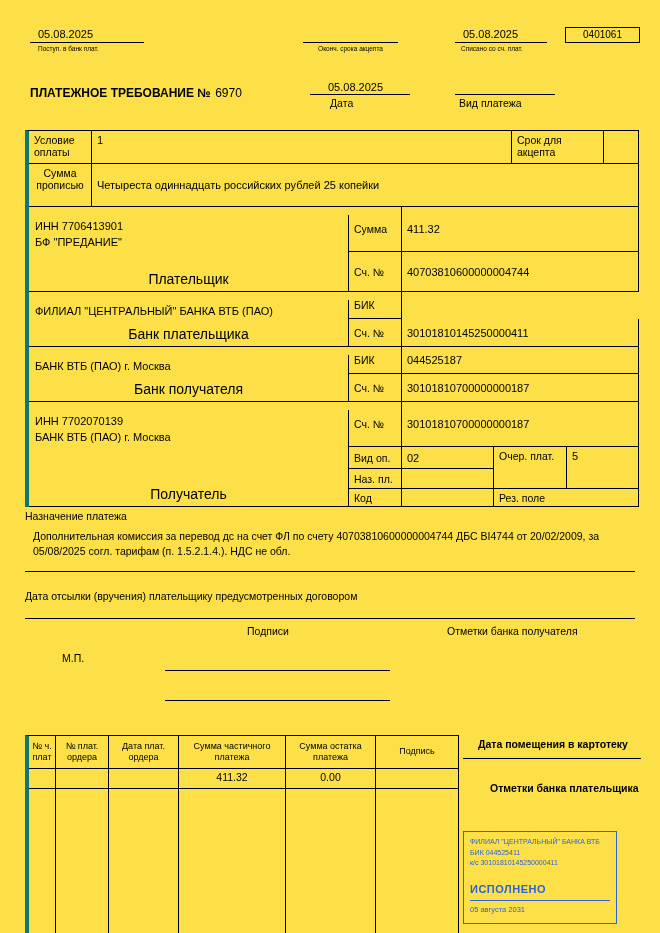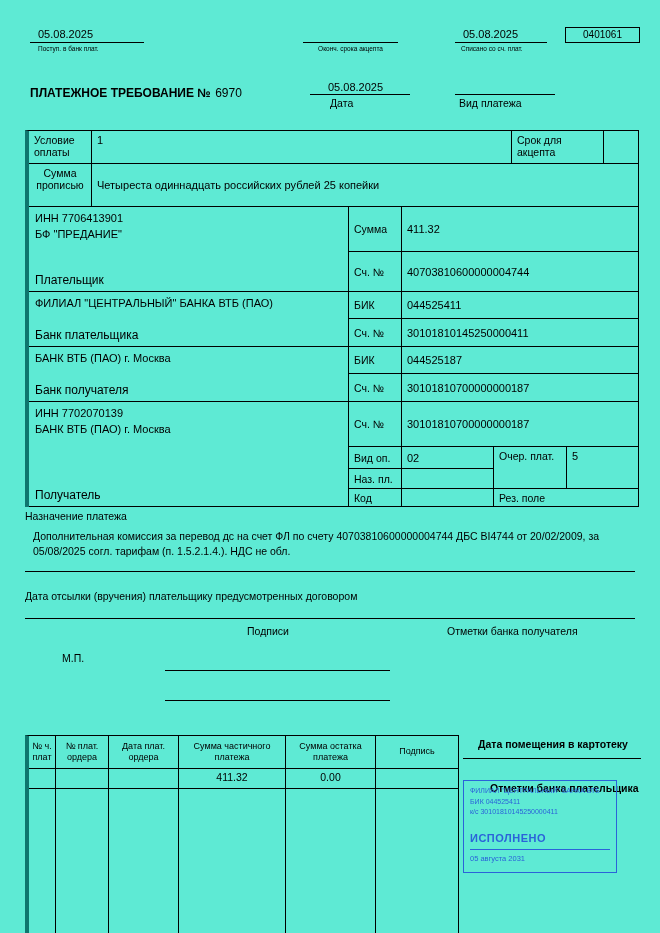--- a/index.html
+++ b/index.html
@@ -1,35 +1,35 @@
 <!DOCTYPE html>
 <html><head>
 <meta charset="utf-8">
 <style>
   * { margin:0; padding:0; box-sizing:border-box; }
   html,body { background:#fff; }
   .page {
-    position:relative; width:660px; height:933px; background:#5eead4;
+    position:relative; width:660px; height:933px; background:#fde047;
     font-family:"Liberation Sans","DejaVu Sans",sans-serif; color:#000;
     overflow:hidden;
   }
   .abs { position:absolute; }
   .small { font-size:6.5px; }
   .dateline { border-bottom:1px solid #000; font-size:11px; padding:0 0 2px 8px; height:15px; }
   .emptyline { border-bottom:1px solid #000; height:15px; }
   .codebox { border:1px solid #000; font-size:10px; text-align:center; padding-top:1px; }
   .title { font-weight:bold; font-size:12px; }
   .tbl { position:absolute; display:grid; border-left:4px solid #0f766e; }
   .tableA { border-top:1px solid #000; }
   .cell { border-right:1px solid #000; border-bottom:1px solid #000; font-size:10.5px; padding:3px 5px; overflow:hidden; }
   .val { font-size:11px; }
   .vcenter { display:flex; align-items:center; }
-  .party { display:flex; flex-direction:column; justify-content:space-between; padding:4px 6px; }
+  .party { display:flex; flex-direction:column; justify-content:space-between; padding:4px 6px;margin-top:8px; }
   .party .nm { font-size:11px; line-height:1.45; }
-  .section-label { font-size:12px; }
+  .section-label { font-size:14px;text-align:center; }
   .hline { border-top:1px solid #000; }
   .sigline { border-bottom:1px solid #000; }
   .lbl { font-size:10.5px; }
   .bold { font-weight:bold; }
   .bt-head { font-size:9px; text-align:center; display:flex; align-items:center; justify-content:center; line-height:1.25; }
   .bt-val { font-size:10.5px; text-align:center; border-right:1px solid #000; border-bottom:1px solid #000; padding:2px 2px; }
   .bt-fill { border-right:1px solid #000; }
   .stamp { border:1px solid #2b63d9; color:#2b63d9; padding:5px 6px; }
   .stamp .s-small { font-size:7px; line-height:1.5; }
   .stamp .s-status { font-size:11px; font-weight:bold; margin-top:14px; letter-spacing:0.5px; }
@@ -94,21 +94,20 @@
     <div class="cell vcenter" style="grid-row:1; grid-column:2;">Сумма</div>
     <div class="cell val vcenter" style="grid-row:1; grid-column:3/6;">411.32</div>
     <div class="cell vcenter" style="grid-row:2; grid-column:2;">Сч. №</div>
     <div class="cell val vcenter" style="grid-row:2; grid-column:3/6;">40703810600000004744</div>
 
     <div class="cell party" style="grid-row:3/5; grid-column:1;">
       <div class="nm">ФИЛИАЛ "ЦЕНТРАЛЬНЫЙ" БАНКА ВТБ (ПАО)</div>
       <div class="section-label">Банк плательщика</div>
     </div>
     <div class="cell vcenter" style="grid-row:3; grid-column:2;">БИК</div>
-    <div class="cell val vcenter" style="grid-row:3; grid-column:3/6;">044525411</div>
     <div class="cell vcenter" style="grid-row:4; grid-column:2;">Сч. №</div>
     <div class="cell val vcenter" style="grid-row:4; grid-column:3/6;">30101810145250000411</div>
 
     <div class="cell party" style="grid-row:5/7; grid-column:1;">
       <div class="nm">БАНК ВТБ (ПАО) г. Москва</div>
       <div class="section-label">Банк получателя</div>
     </div>
     <div class="cell vcenter" style="grid-row:5; grid-column:2;">БИК</div>
     <div class="cell val vcenter" style="grid-row:5; grid-column:3/6;">044525187</div>
     <div class="cell vcenter" style="grid-row:6; grid-column:2;">Сч. №</div>
@@ -171,21 +170,21 @@
     <div class="bt-fill" style="grid-row:3; grid-column:3;"></div>
     <div class="bt-fill" style="grid-row:3; grid-column:4;"></div>
     <div class="bt-fill" style="grid-row:3; grid-column:5;"></div>
     <div class="bt-fill" style="grid-row:3; grid-column:6;"></div>
   </div>
 
   <div class="abs lbl bold" style="left:478px; top:738px;">Дата помещения в картотеку</div>
   <div class="abs sigline" style="left:463px; top:745px; width:178px; height:14px;"></div>
   <div class="abs lbl bold" style="left:490px; top:782px;">Отметки банка плательщика</div>
 
-  <div class="abs stamp" style="left:463px; top:780px; width:154px; height:93px;">
+  <div class="abs stamp" style="left:463px; top:831px; width:154px; height:93px;">
     <div class="s-small">ФИЛИАЛ "ЦЕНТРАЛЬНЫЙ" БАНКА ВТБ</div>
     <div class="s-small">БИК 044525411</div>
     <div class="s-small">к/с 30101810145250000411</div>
     <div class="s-status">ИСПОЛНЕНО</div>
     <div class="s-div"></div>
     <div class="s-date">05 августа 2031</div>
   </div>
 
 </div>
 

